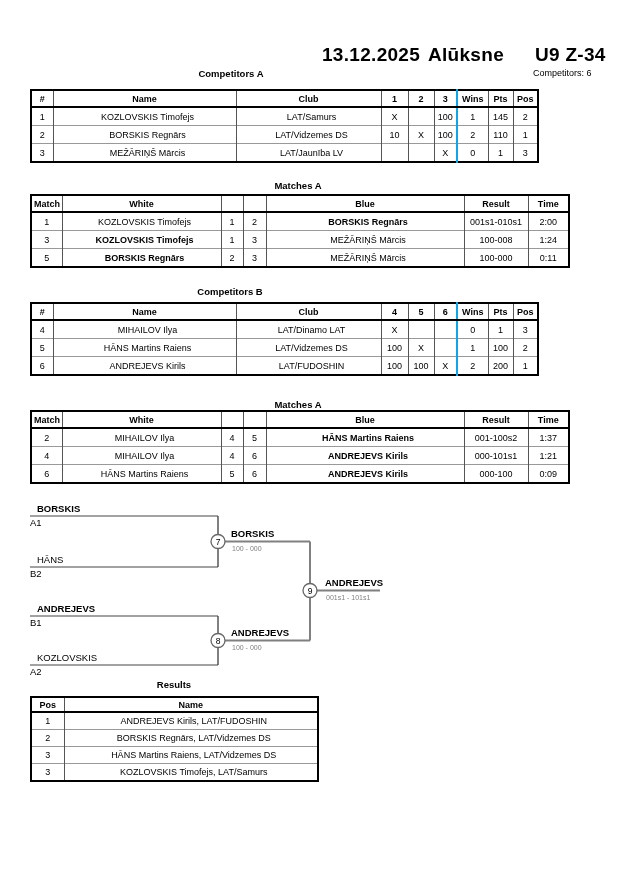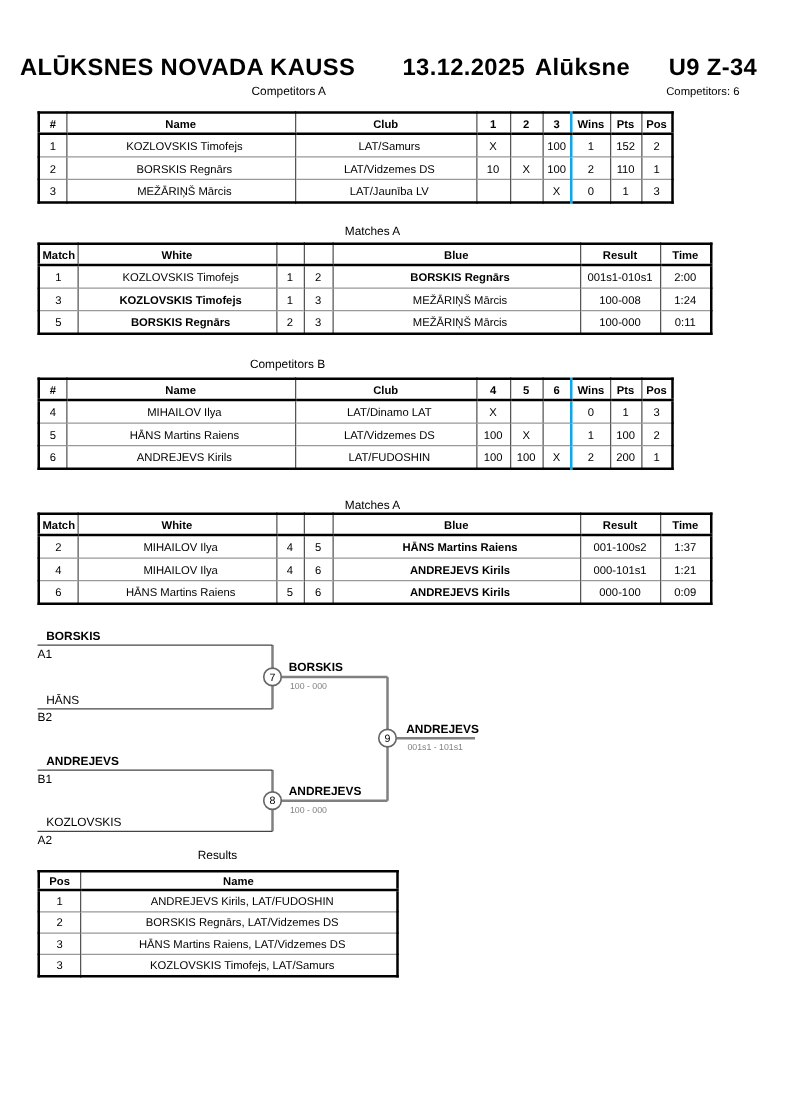--- a/index.html
+++ b/index.html
@@ -2,21 +2,21 @@
 <html><head>
 <meta charset="utf-8">
 <style>
   html,body { margin:0; padding:0; background:#fff; }
   .page {
     position:relative; width:630px; height:891px; background:#ffffff;
     font-family:"Liberation Sans", sans-serif; color:#000; overflow:hidden;
   }
   .title-seg { position:absolute; top:44px; font-weight:bold; font-size:19px; white-space:nowrap; letter-spacing:.3px; }
   .comp-count { position:absolute; top:68px; left:533px; width:56px; font-size:9px; text-align:right; white-space:nowrap; }
-  .sec-label { position:absolute; transform:translateX(-50%); font-weight:normal; font-size:9.5px; white-space:nowrap; }
+  .sec-label { position:absolute; transform:translateX(-50%); font-weight:bold; font-size:9.5px; white-space:nowrap; }
 
   table.tbl { position:absolute; border-collapse:collapse; table-layout:fixed; background:#fff;
               font-size:9px; border:2px solid #000; }
   .tbl th { font-weight:bold; border-left:1px solid #555; border-bottom:2px solid #000;
             height:15px; padding:0 2px; text-align:center; overflow:hidden; white-space:nowrap; }
   .tbl td { border-left:1px solid #555; border-top:1px solid #999;
             height:17px; padding:0 2px; text-align:center; vertical-align:middle;
             overflow:hidden; white-space:nowrap; }
   .tbl .l { text-align:center; padding-left:8px; }
   .tbl .sep { border-left:2px solid #0ea5e9; }
@@ -28,21 +28,20 @@
   .bracket text { font-family:"Liberation Sans", sans-serif; font-size:9.5px; fill:#000; }
   .bracket .score { font-size:7px; fill:#808080; }
   .bracket .mnum  { font-size:8.5px; text-anchor:middle; }
   .bracket .bw { font-weight:bold; }
 </style>
 </head>
 <body>
 
 <div class="page">
 
-  <span class="title-seg" style="left:16px">ALŪKSNES NOVADA KAUSS</span>
   <span class="title-seg" style="left:322px">13.12.2025</span>
   <span class="title-seg" style="left:428px">Alūksne</span>
   <span class="title-seg" style="left:535px">U9 Z-34</span>
   <span class="comp-count">Competitors: 6</span>
 
   <div class="sec-label" style="left:231px; top:68px">Competitors A</div>
   <table class="tbl" style="left:30px; top:89px; width:507px">
     <colgroup>
         <col style="width:22px">
         <col style="width:183px">
@@ -69,21 +68,21 @@
       </thead>
     <tbody>
       <tr>
         <td>1</td>
         <td class="l">KOZLOVSKIS Timofejs</td>
         <td class="l">LAT/Samurs</td>
         <td>X</td>
         <td></td>
         <td>100</td>
         <td class="sep">1</td>
-        <td>152</td>
+        <td>145</td>
         <td>2</td>
       </tr>
       <tr>
         <td>2</td>
         <td class="l">BORSKIS Regnārs</td>
         <td class="l">LAT/Vidzemes DS</td>
         <td>10</td>
         <td>X</td>
         <td>100</td>
         <td class="sep">2</td>

